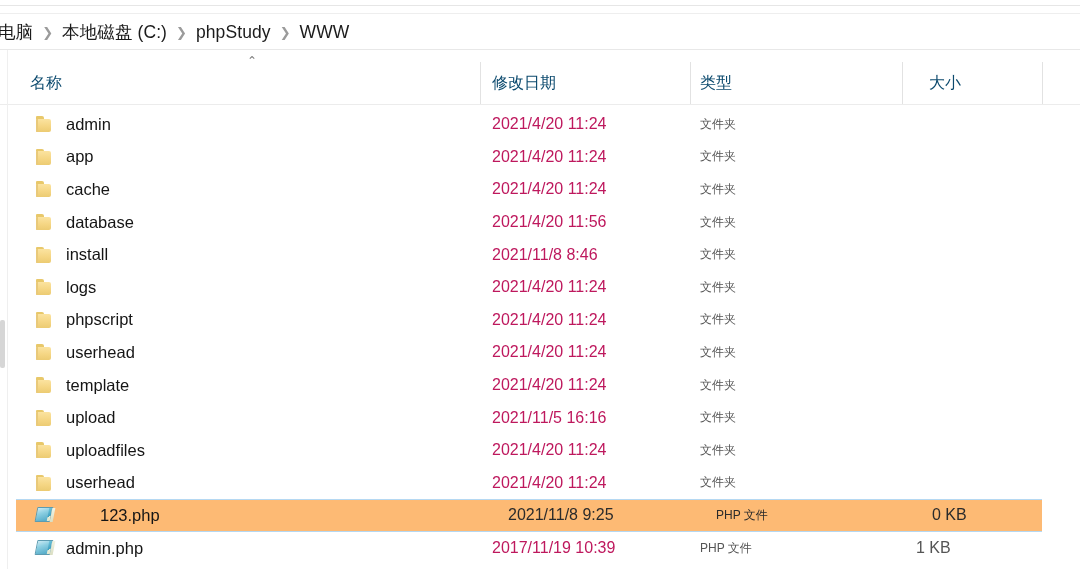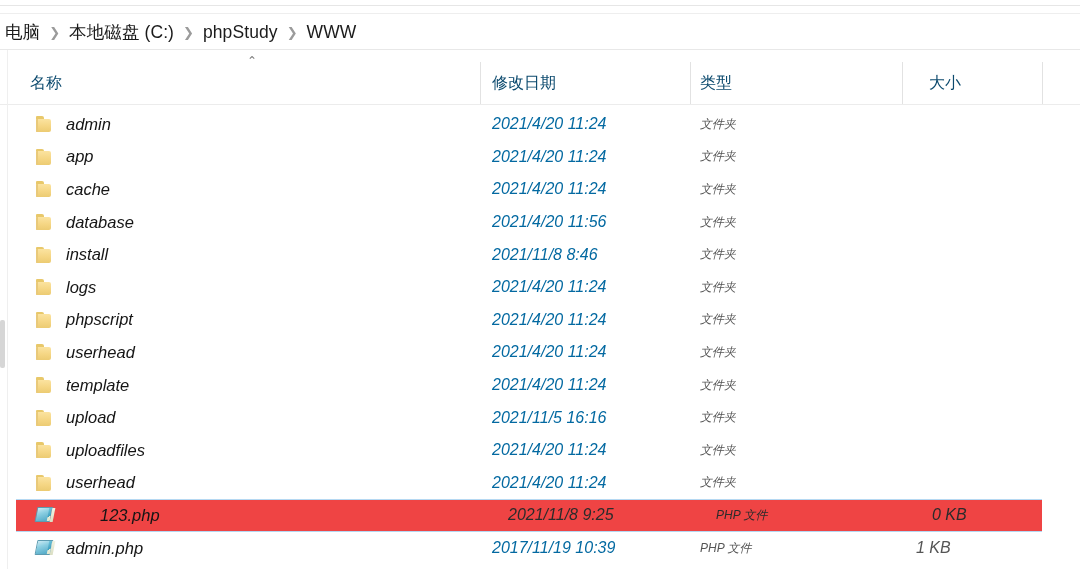--- a/index.html
+++ b/index.html
@@ -35,21 +35,21 @@
     background: #eeeeee;
   }
 
   
   .addressbar {
     position: absolute;
     left: 0; top: 16px;
     width: 1080px; height: 32px;
     display: flex;
     align-items: center;
-    padding-left: 7px;
+    padding-left: 0px;
     box-sizing: border-box;
     overflow: hidden;
   }
   .crumb {
     font-size: 17.5px;
     color: #1b1b1b;
     white-space: nowrap;
     letter-spacing: 0.1px;
   }
   .crumb-sep {
@@ -141,24 +141,23 @@
   .filelist {
     position: absolute;
     left: 0; top: 108px;
     width: 1080px;
   }
   .row {
     position: relative;
     height: 32.6px;
     display: flex;
     align-items: center;
-    font-style: italic;
   }
   .row.selected {
-    background: #ef4444;
+    background: #fdba74;
     margin-left: 16px;
     width: 1026px;
     border-top: 1px solid #b5d8f2;
     border-bottom: 1px solid #b5d8f2;
     box-sizing: border-box;
   }
   .row.selected .cell-name   { margin-left: 18px; }
   .row.selected .icon-wrap   { left: 18px; }
 
   .icon-wrap {
@@ -231,21 +230,21 @@
     position: absolute;
     left: 66px;
     font-size: 16.5px;
     color: #151515;
     white-space: nowrap;
   }
   .cell-date {
     position: absolute;
     left: 492px;
     font-size: 16px;
-    color: #0369a1;
+    color: #be185d;
     white-space: nowrap;
   }
   .cell-type {
     position: absolute;
     left: 700px;
     font-size: 12px;
     color: #555555;
     white-space: nowrap;
   }
   .cell-size {

